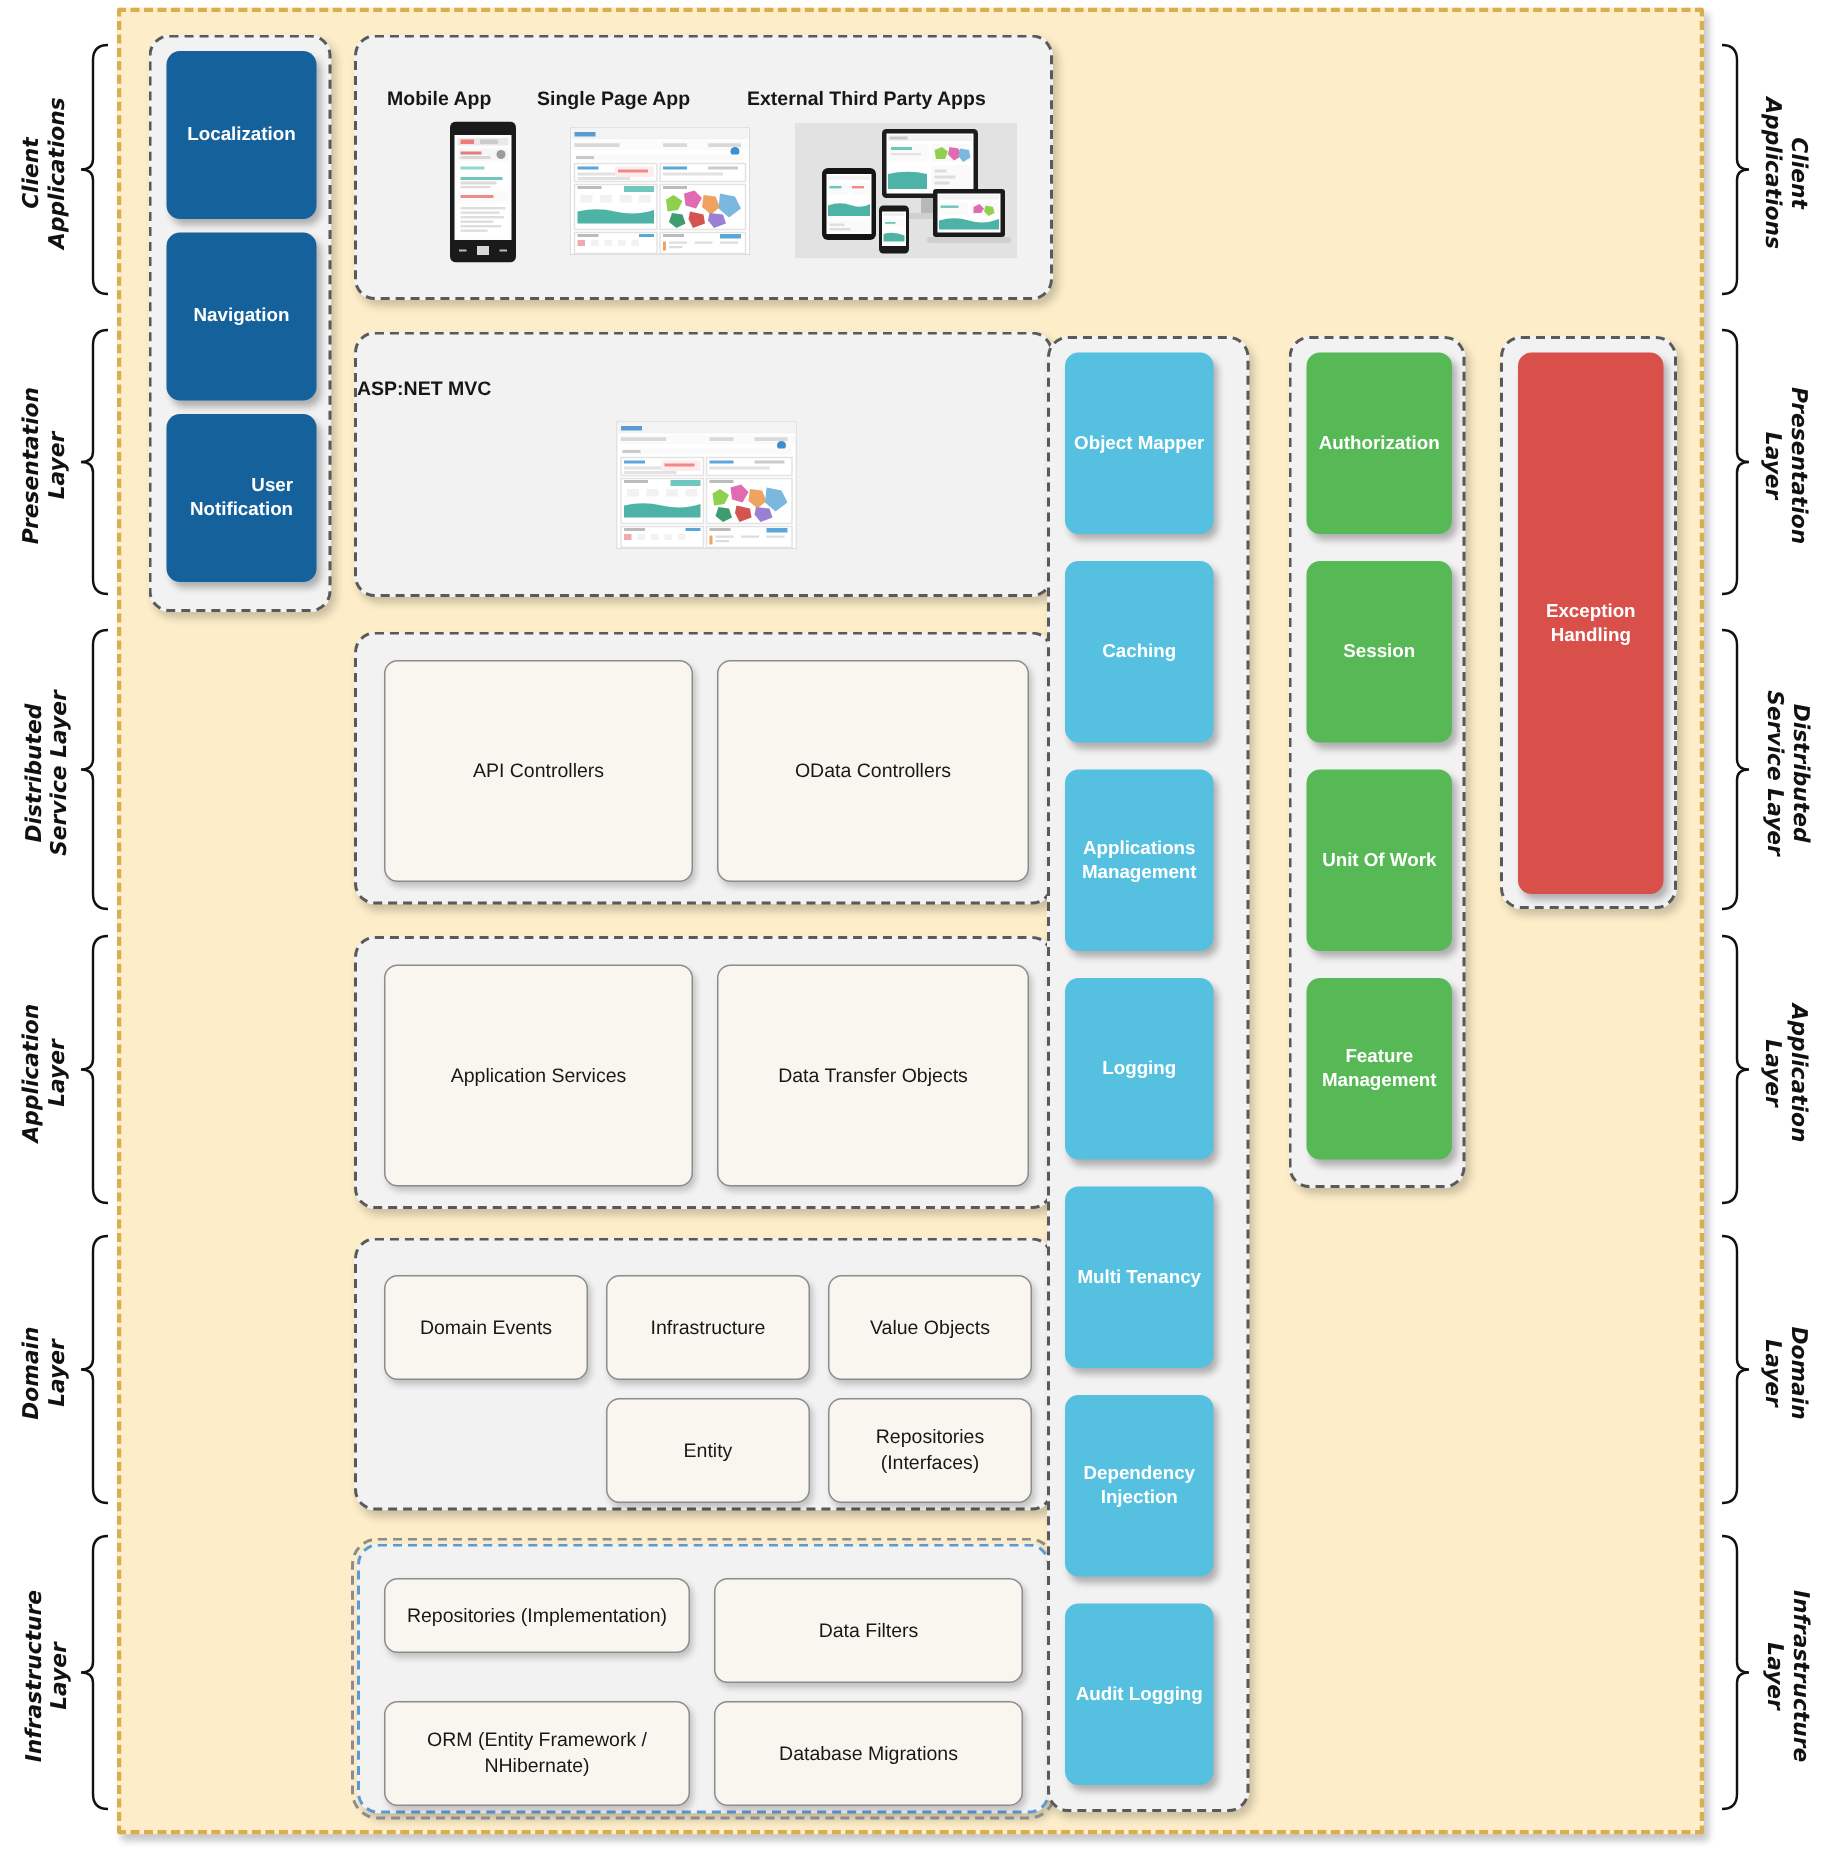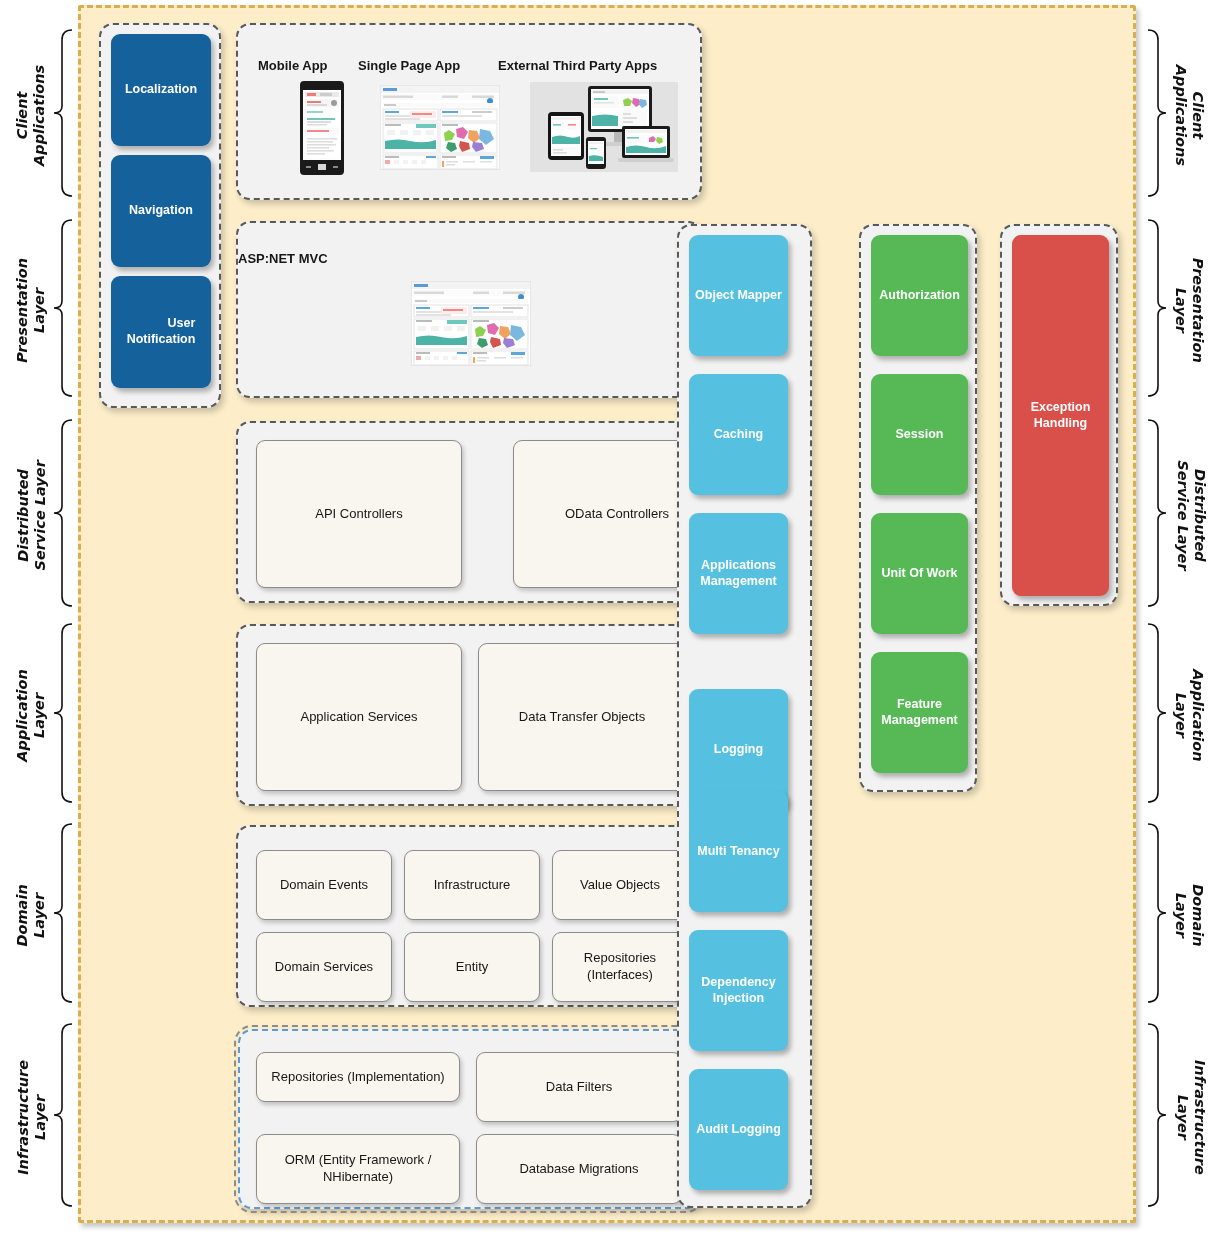--- a/index.html
+++ b/index.html
@@ -428,52 +428,51 @@
         <rect x="66" y="76" width="12" height="1.5" fill="#dddddd"></rect>
         <rect x="66" y="79" width="9" height="1.5" fill="#dddddd"></rect>
         <rect x="83" y="76" width="12" height="1.5" fill="#dddddd"></rect>
         <rect x="100" y="76" width="12" height="1.5" fill="#dddddd"></rect>
       </svg>
     </div>
   </div>
 
   <div class="group-box" style="left:236px; top:421px; width:466px; height:182px;">
     <div class="plain-box" style="left:18px; top:17px; width:206px; height:148px;">API Controllers</div>
-    <div class="plain-box" style="left:240px; top:17px; width:208px; height:148px;margin-left:35px;">OData Controllers</div>
+    <div class="plain-box" style="left:240px; top:17px; width:208px; height:148px;">OData Controllers</div>
   </div>
 
   <div class="group-box" style="left:236px; top:624px; width:466px; height:182px;">
     <div class="plain-box" style="left:18px; top:17px; width:206px; height:148px;">Application Services</div>
     <div class="plain-box" style="left:240px; top:17px; width:208px; height:148px;">Data Transfer Objects</div>
   </div>
 
   <div class="group-box" style="left:236px; top:825px; width:466px; height:182px;">
     <div class="plain-box" style="left:18px; top:23px; width:136px; height:70px;">Domain Events</div>
     <div class="plain-box" style="left:166px; top:23px; width:136px; height:70px;">Infrastructure</div>
     <div class="plain-box" style="left:314px; top:23px; width:136px; height:70px;">Value Objects</div>
-    <div class="plain-box" style="left:18px; top:105px; width:136px; height:70px;">Domain Services</div>
     <div class="plain-box" style="left:166px; top:105px; width:136px; height:70px;">Entity</div>
     <div class="plain-box" style="left: 314px; top: 105px; width: 136px; height: 70px; white-space: pre-line;">Repositories
 (Interfaces)</div>
   </div>
 
   <div class="group-box selected" style="left:238px; top:1029px; width:462px; height:180px;">
     <div class="plain-box" style="left:16px; top:21px; width:204px; height:50px;">Repositories (Implementation)</div>
     <div class="plain-box" style="left:236px; top:21px; width:206px; height:70px;">Data Filters</div>
     <div class="plain-box" style="left: 16px; top: 103px; width: 204px; height: 70px; white-space: pre-line;">ORM (Entity Framework /
 NHibernate)</div>
     <div class="plain-box" style="left:236px; top:103px; width:206px; height:70px;">Database Migrations</div>
   </div>
 
-  <div class="group-box" style="left:677px; top:224px; width:135px; height:984px;">
+  <div class="group-box" style="left:698px; top:224px; width:135px; height:984px;">
     <div class="card blue-light" style="left:10px; top:9px; width:99px; height:121px;">Object Mapper</div>
     <div class="card blue-light" style="left:10px; top:148px; width:99px; height:121px;">Caching</div>
     <div class="card blue-light" style="left: 10px; top: 287px; width: 99px; height: 121px; white-space: pre-line;">Applications
 Management</div>
-    <div class="card blue-light" style="left:10px; top:426px; width:99px; height:121px;margin-top:37px;">Logging</div>
+    <div class="card blue-light" style="left:10px; top:426px; width:99px; height:121px;">Logging</div>
     <div class="card blue-light" style="left:10px; top:565px; width:99px; height:121px;">Multi Tenancy</div>
     <div class="card blue-light" style="left: 10px; top: 704px; width: 99px; height: 121px; white-space: pre-line;">Dependency
 Injection</div>
     <div class="card blue-light" style="left:10px; top:843px; width:99px; height:121px;">Audit Logging</div>
   </div>
 
   <div class="group-box" style="left:859px; top:224px; width:118px; height:568px;">
     <div class="card green" style="left:10px; top:9px; width:97px; height:121px;">Authorization</div>
     <div class="card green" style="left:10px; top:148px; width:97px; height:121px;">Session</div>
     <div class="card green" style="left:10px; top:287px; width:97px; height:121px;">Unit Of Work</div>

